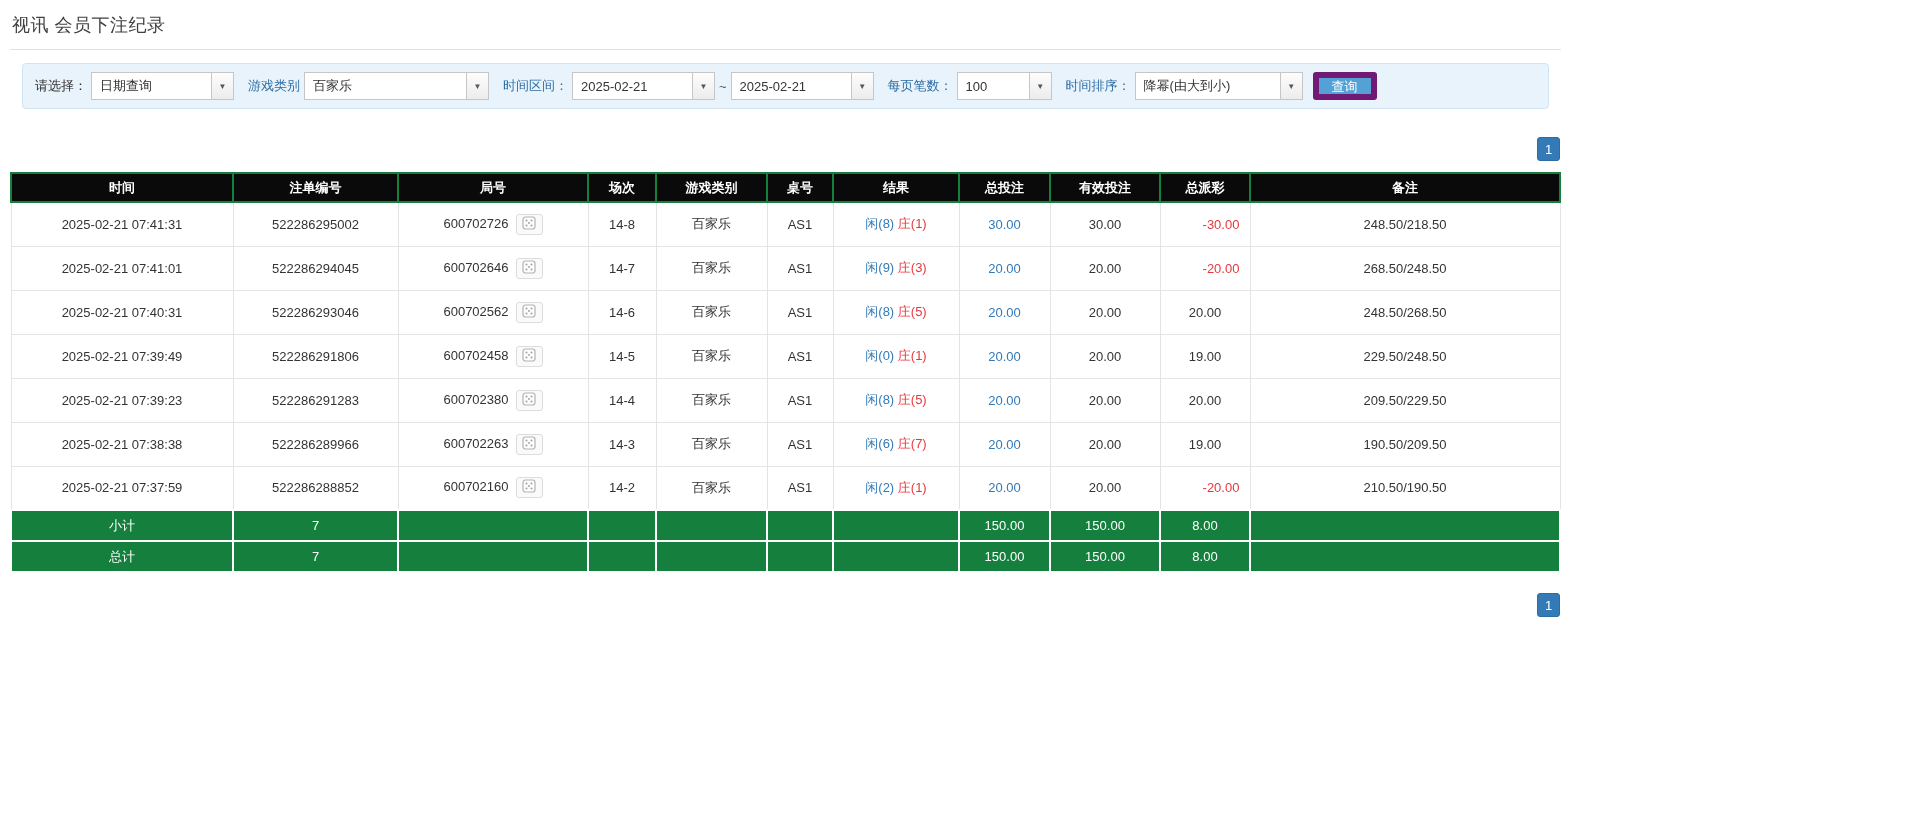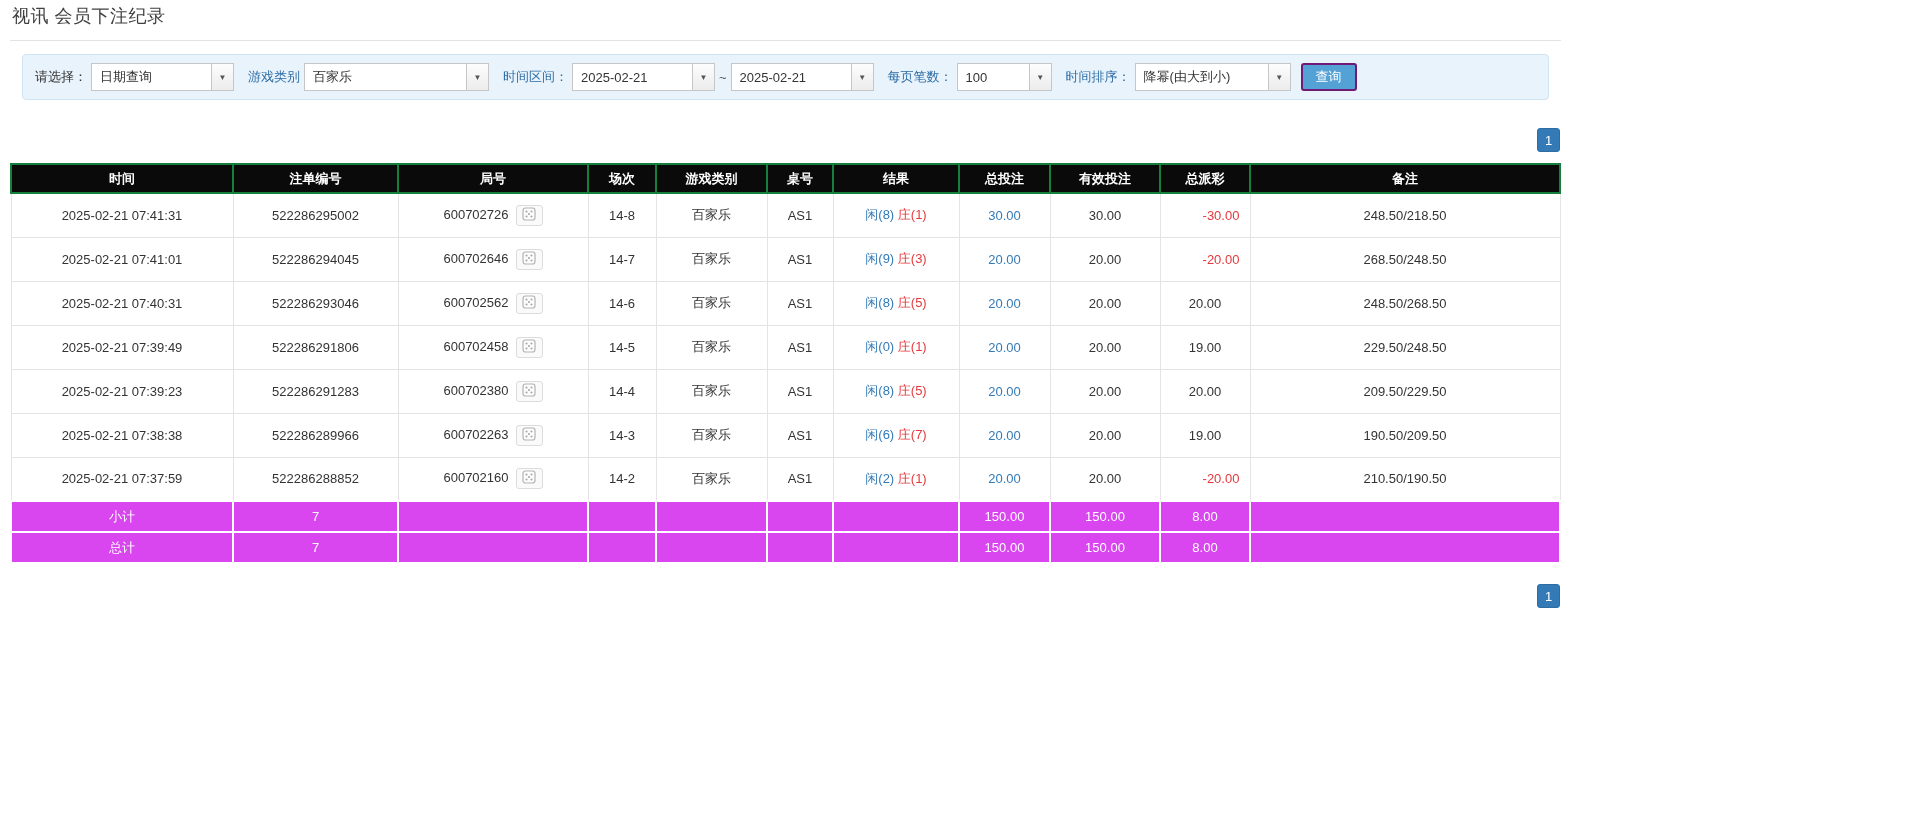--- a/index.html
+++ b/index.html
@@ -4,21 +4,21 @@
 <style>
   * { box-sizing: border-box; }
   html, body { margin: 0; padding: 0; background: #fff; }
   body {
     font-family: "Liberation Sans", "DejaVu Sans", sans-serif;
     font-size: 13px;
     color: #333;
     width: 1915px;
     min-height: 821px;
   }
-  .container { margin-left: 10px; width: 1551px; padding-top: 2px; }
+  .container { margin-left: 10px; width: 1551px; padding-top: 11px; }
 
   .page-header { padding: 2px 2px 12px 2px; border-bottom: 1px solid #e3e3e3; }
   .page-title { font-size: 18px; font-weight: normal; color: #404040; margin: 0; letter-spacing: 0.5px; }
 
   
   .filter-bar {
     margin: 13px 12px 0 12px;
     background: #e9f3fc;
     border: 1px solid #cfe3f3;
     border-radius: 4px;
@@ -44,26 +44,26 @@
     width: 22px;
     border-left: 1px solid #c6c6c6;
     background: linear-gradient(#fdfdfd, #ececec);
     display: flex; align-items: center; justify-content: center;
     color: #555; font-size: 8px; cursor: pointer;
   }
   .w-select { width: 143px; }
   .w-game   { width: 185px; }
   .w-date   { width: 143px; }
   .w-size   { width: 95px; }
-  .w-sort   { width: 156px; }
+  .w-sort   { width: 168px; }
 
   .query-btn {
     margin-left: 10px;
     background: #54a1d6;
-    border: 2px solid #701a75;
+    border: 6px solid #701a75;
     border-radius: 3px;
     color: #fff;
     height: 28px;
     padding: 0 13px;
     font-size: 13px;
     font-family: inherit;
     cursor: pointer;
   }
 
   
@@ -111,21 +111,21 @@
   }
   .records tbody td {
     background: #fff;
     border: 1px solid #e4e4e4;
     text-align: center;
     height: 44px;
     padding: 2px 6px;
     color: #333;
   }
   .records tfoot td {
-    background: #d946ef;
+    background: #15803d;
     color: #fff;
     border: 2px solid #fff;
     height: 31px;
     text-align: center;
     padding: 0 6px;
   }
   .res-player { color: var(--accent-blue, #337ab7); }
   .res-banker { color: var(--negative-red, #e4393c); }
   .bet-link { color: var(--accent-blue, #337ab7); cursor: pointer; }
   .neg { color: var(--negative-red, #e4393c); margin-left: 32px; }

